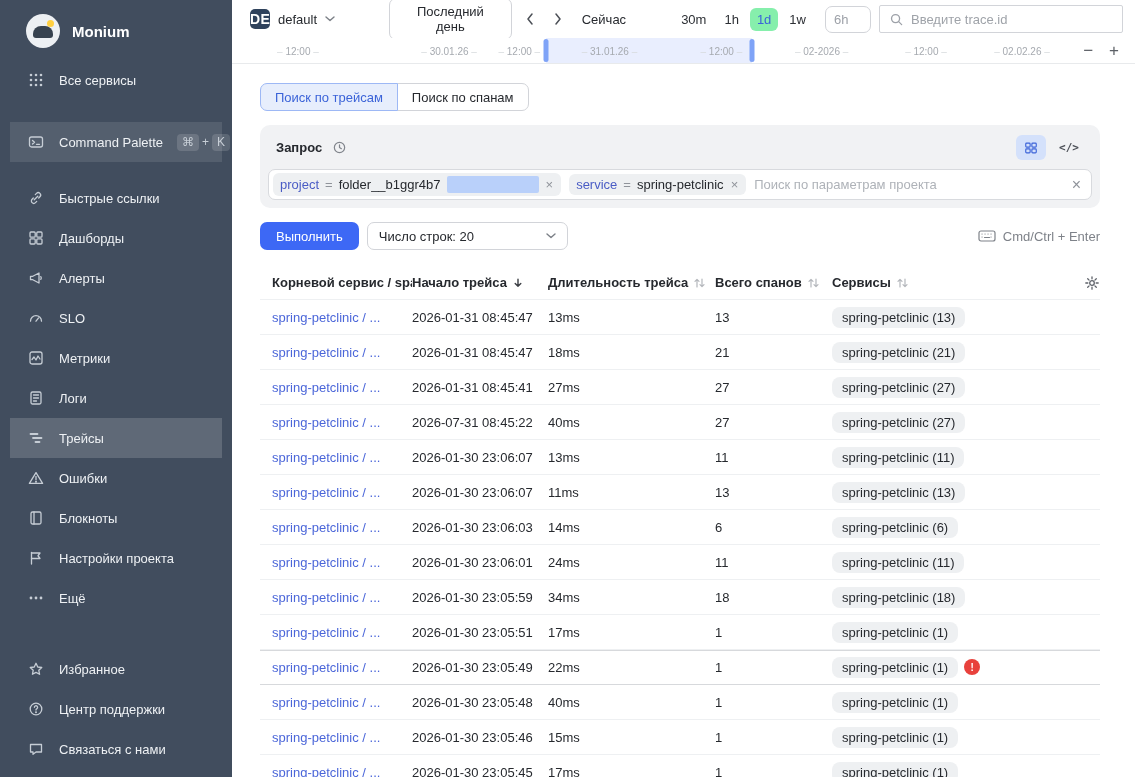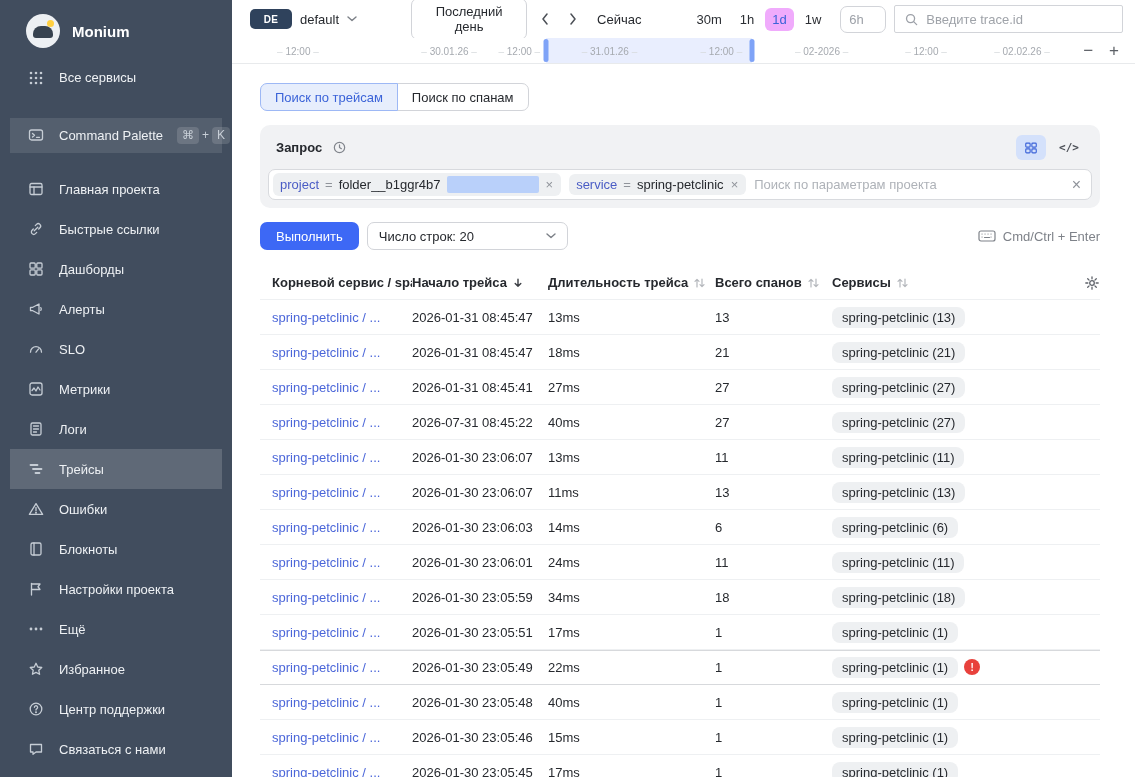--- a/index.html
+++ b/index.html
@@ -20,30 +20,30 @@
 .side-item.cmd{background:rgba(255,255,255,.10);margin:22px 0 2px}
 .sicon{width:18px;display:flex;justify-content:center;color:#c6cdd5;flex:none}
 .kbd-group{margin-left:auto;display:flex;align-items:center;gap:3px;color:#c7ced6;font-size:12px}
 .kbd{background:rgba(255,255,255,.14);border-radius:4px;padding:1px 5px;line-height:15px}
 #side-nav{margin-top:14px}
 .side-footer{margin-top:auto}
 
 
 .topbar{position:absolute;left:232px;right:0;top:0;height:38px;display:flex;align-items:center;padding:0 12px 0 18px;gap:8px;background:#fff}
 .proj{display:flex;align-items:center;gap:8px;cursor:pointer}
-.proj-badge{width:42px;height:20px;border-radius:5px;background:#2f425c;color:#fff;font-size:10px;font-weight:bold;display:flex;align-items:center;justify-content:center;letter-spacing:.3px}
+.proj-badge{width:20px;height:20px;border-radius:5px;background:#2f425c;color:#fff;font-size:14px;font-weight:bold;display:flex;align-items:center;justify-content:center;letter-spacing:.3px}
 .caret{color:#7c8087;display:flex}
 .btn-outline{border:1px solid #d2d4d9;border-radius:7px;background:#fff;padding:5px 12px;color:#26292e}
 .period-btn{margin-left:46px}
 .icon-btn{color:#4c5057;padding:4px 6px;display:flex;align-items:center}
 .icon-btn:first-of-type{margin-left:6px}
 .text-btn{padding:4px 6px}
 .ranges{display:flex;align-items:center;gap:4px;margin-left:34px}
 .range-btn{padding:4px 7px;border-radius:6px;color:#2c2f34}
-.range-btn.active{background:#f0abfc;color:#3b63d8}
+.range-btn.active{background:#86efac;color:#3b63d8}
 .custom-range{width:46px;height:27px;border:1px solid #d2d4d9;border-radius:7px;padding:0 8px;color:#a21caf;outline:none;margin-left:4px}
 .custom-range::placeholder{color:#9da1a8}
 .search{margin-left:auto;width:250px;height:28px;border:1px solid #d2d4d9;border-radius:2px;display:flex;align-items:center;gap:7px;padding:0 9px;color:#9da1a8}
 .search input{border:none;outline:none;flex:1;color:#26292e;min-width:0}
 .search input::placeholder{color:#9fa3a9}
 
 
 .timeline{position:absolute;left:232px;right:0;top:38px;height:26px;display:flex;border-bottom:1px solid #e8eaec;background:#fff}
 .tl-track{position:relative;flex:1;overflow:hidden}
 .tl-label{position:absolute;top:50%;transform:translate(-50%,-50%);font-size:10px;color:#a6aab0;white-space:nowrap;z-index:2}
@@ -136,30 +136,20 @@
       <span class="kbd-group">
         <span class="kbd">⌘</span>
         <span>+</span>
         <span class="kbd">K</span>
       </span>
     </div>
     <nav id="side-nav">
         <div class="side-item">
           <span class="sicon">
             <svg width="16" height="16" viewBox="0 0 16 16" fill="none" stroke="currentColor" stroke-width="1.3" stroke-linecap="round" stroke-linejoin="round">
-              <rect x="2" y="2.5" width="12" height="11" rx="1.5"></rect>
-              <path d="M2 6h12"></path>
-              <path d="M6 6v7.5"></path>
-            </svg>
-          </span>
-          <span class="slabel">Главная проекта</span>
-        </div>
-        <div class="side-item">
-          <span class="sicon">
-            <svg width="16" height="16" viewBox="0 0 16 16" fill="none" stroke="currentColor" stroke-width="1.3" stroke-linecap="round" stroke-linejoin="round">
               <path d="M6.2 9.8l3.6-3.6"></path>
               <path d="M7.3 4.6l1.2-1.2a2.4 2.4 0 013.4 3.4l-1.2 1.2"></path>
               <path d="M8.7 11.4l-1.2 1.2a2.4 2.4 0 01-3.4-3.4l1.2-1.2"></path>
             </svg>
           </span>
           <span class="slabel">Быстрые ссылки</span>
         </div>
         <div class="side-item">
           <span class="sicon">
             <svg width="16" height="16" viewBox="0 0 16 16" fill="none" stroke="currentColor" stroke-width="1.3" stroke-linecap="round" stroke-linejoin="round">

